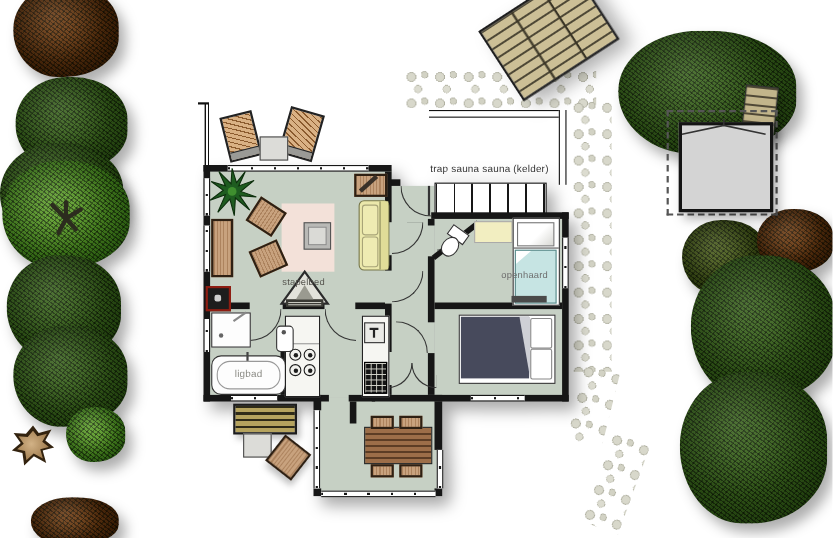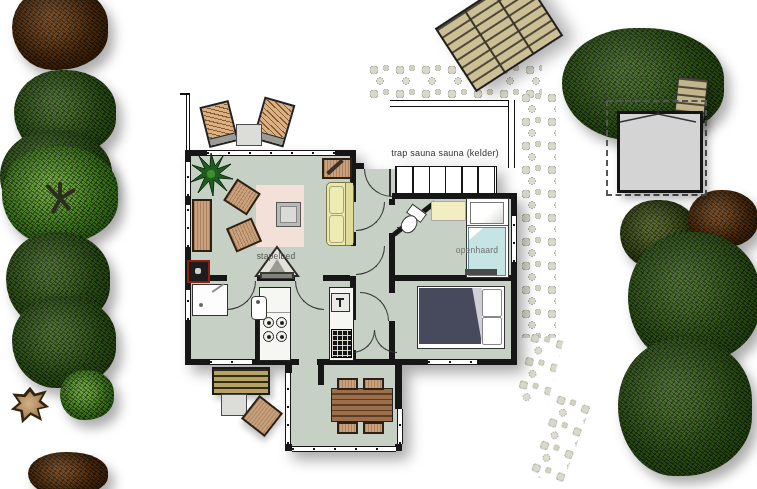--- a/index.html
+++ b/index.html
@@ -208,20 +208,25 @@
       <polygon points="23,14 31,27 15,27" fill="#9a9a90"></polygon>
     </svg>
     <div class="abs" style="left:187px;top:260px;width:19px;height:19px;background:#1d1d1d;border:2.5px solid #8e1d12;">
       <div class="abs" style="left:6px;top:6px;width:6px;height:6px;background:#cfcfcf;border-radius:2px;"></div>
     </div>
 
     <div class="abs" style="left:192px;top:284px;width:34px;height:30px;background:#fdfdfd;border:1.5px solid #333;">
       <div class="abs" style="left:6px;top:18px;width:4px;height:4px;border-radius:50%;background:#666;"></div>
       <div class="abs" style="right:2px;top:2px;width:14px;height:2px;background:#888;transform:rotate(-35deg);"></div>
     </div>
+    <div class="abs" style="left:192px;top:323px;width:66px;height:34px;background:#fdfdfd;border:1.5px solid #333;border-radius:9px;">
+      <div class="abs" style="left:4px;top:4px;right:4px;bottom:4px;border:1px solid #999;border-radius:12px;"></div>
+      <div class="abs" style="left:31px;top:-4px;width:2px;height:8px;background:#444;"></div>
+      <div class="lbl" style="left:6px;top:12px;width:54px;color:#8a8a84;">ligbad</div>
+    </div>
 
     <div class="abs" style="left:259px;top:287px;width:30px;height:72px;background:#f6f6f2;border:1.5px solid #222;">
       <div class="abs" style="left:0;top:24px;width:100%;height:1px;background:#999;"></div>
       <div class="burner" style="left:3px;top:29px;"></div>
       <div class="burner" style="left:16px;top:29px;"></div>
       <div class="burner" style="left:3px;top:43px;"></div>
       <div class="burner" style="left:16px;top:43px;"></div>
     </div>
     <div class="abs" style="left:251px;top:296px;width:14px;height:22px;background:#fff;border:1.5px solid #333;border-radius:4px;">
       <div class="abs" style="left:4px;top:3px;width:4px;height:4px;border-radius:50%;background:#555;"></div>

